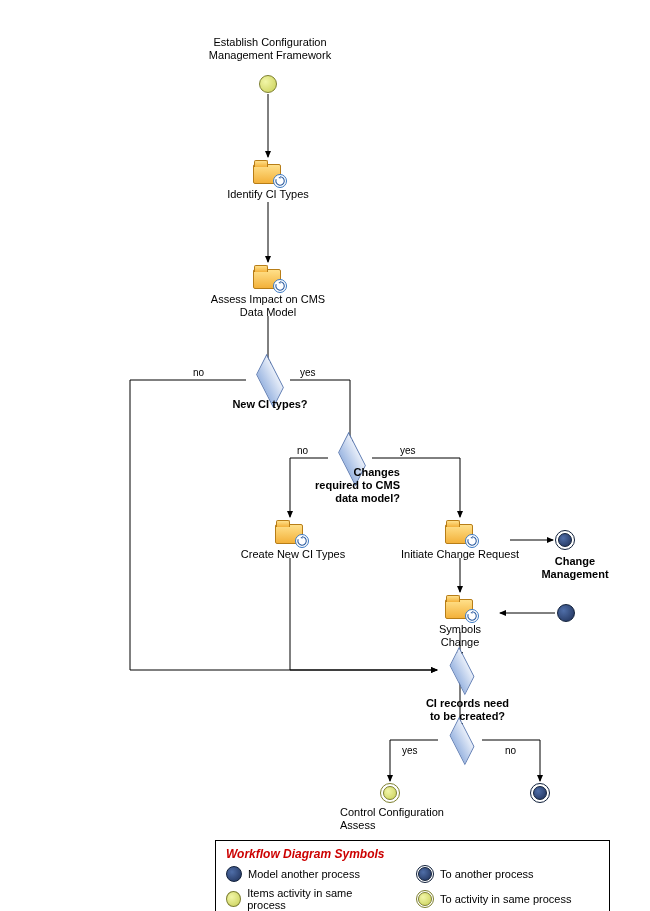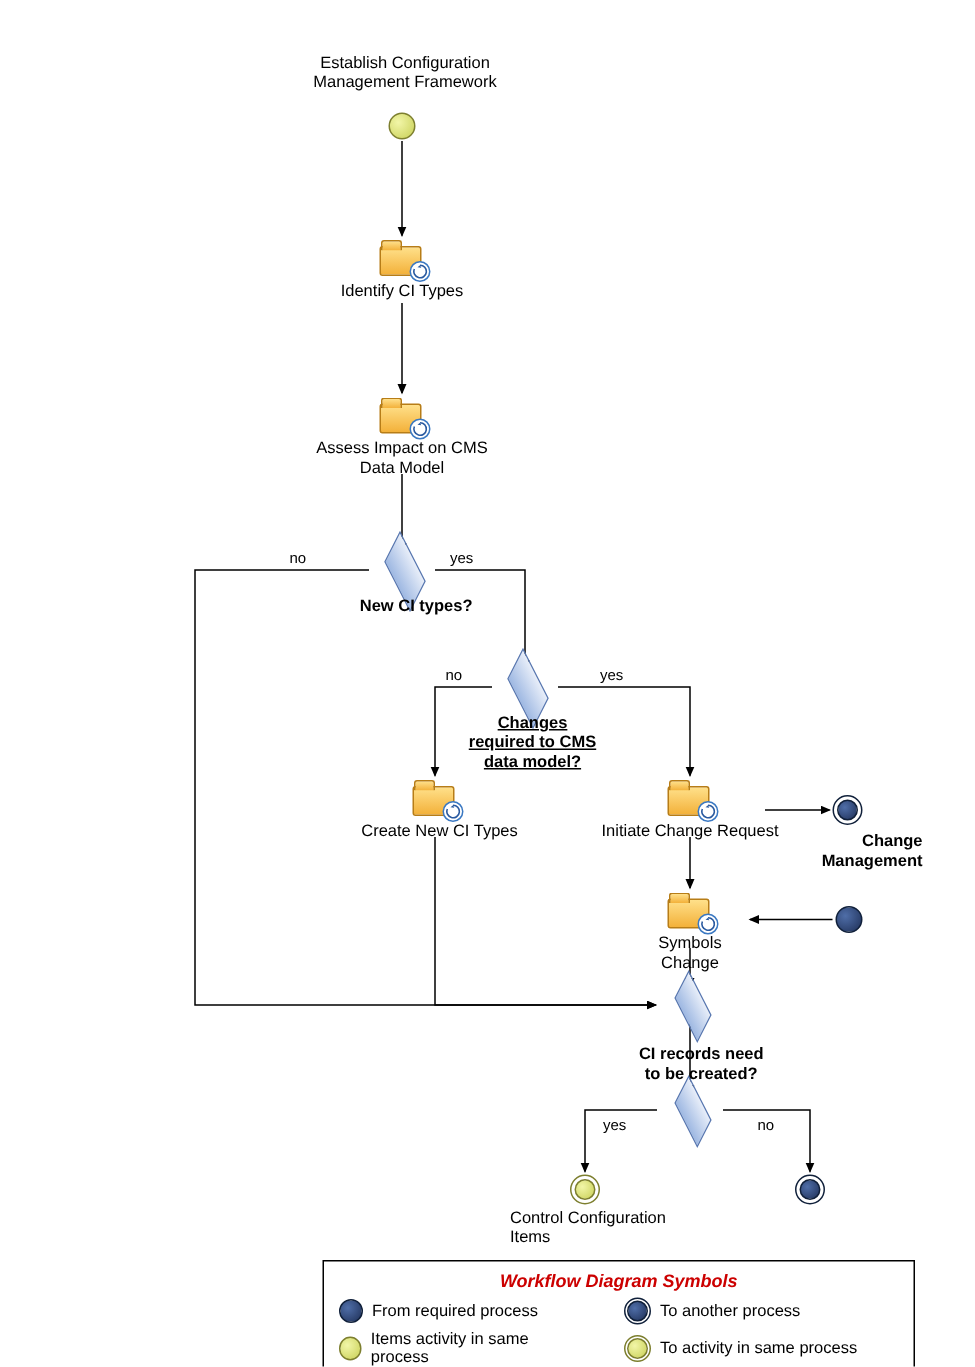--- a/index.html
+++ b/index.html
@@ -20,21 +20,20 @@
   }
   .label {
     position: absolute;
     text-align: center;
     font-size: 11px;
     line-height: 1.2;
     color: #000;
   }
   .label.bold {
     font-weight: bold;
-    text-align: right;
   }
   .edge-label {
     position: absolute;
     font-size: 10px;
   }
   
   .activity {
     position: absolute;
     width: 30px;
     height: 24px;
@@ -139,21 +138,20 @@
   }
   
   .legend {
     position: absolute;
     border: 1px solid #000;
     background: #fff;
     padding: 6px 10px 8px 10px;
     box-sizing: border-box;
   }
   .legend-title {
-    text-align: center;
     font-style: italic;
     font-weight: bold;
     color: #cc0000;
     font-size: 12px;
     margin-bottom: 4px;
   }
   .legend-row {
     display: flex;
     gap: 30px;
     margin-top: 4px;
@@ -236,21 +234,21 @@
 </div>
 <div class="label" style="left:203px;top:293px;width:130px;white-space:pre-line;">Assess Impact on CMS
 Data Model</div>
 
 <div class="diamond" style="left:252px;top:370px;"></div>
 <div class="label bold" style="left:225px;top:398px;width:90px;">New CI types?</div>
 <div class="edge-label" style="left:193px;top:367px;">no</div>
 <div class="edge-label" style="left:300px;top:367px;">yes</div>
 
 <div class="diamond" style="left:334px;top:448px;"></div>
-<div class="label bold" style="left:310px;top:476px;width:90px;white-space:pre-line;text-align:center;text-decoration:underline;">Changes
+<div class="label bold" style="left:310px;top:466px;width:90px;white-space:pre-line;text-align:right;">Changes
 required to CMS
 data model?</div>
 <div class="edge-label" style="left:297px;top:445px;">no</div>
 <div class="edge-label" style="left:400px;top:445px;">yes</div>
 
 <div class="activity" style="left:275px;top:520px;">
   <div class="folder"></div>
   <div class="refresh-badge">
         <svg viewBox="0 0 12 12">
           <path d="M6 1 A5 5 0 1 1 1.5 4" fill="none" stroke="#2a5aa0" stroke-width="1.3"></path>
@@ -291,30 +289,30 @@
 <div class="diamond small" style="left:446px;top:661px;"></div>
 
 <div class="diamond small" style="left:446px;top:731px;"></div>
 <div class="label bold" style="left:420px;top:697px;width:95px;white-space:pre-line;text-align:center;">CI records need
 to be created?</div>
 <div class="edge-label" style="left:402px;top:745px;">yes</div>
 <div class="edge-label" style="left:505px;top:745px;">no</div>
 
 <div class="circle target-same" style="left:380px;top:783px;"></div>
 <div class="label" style="left:340px;top:806px;width:110px;white-space:pre-line;text-align:left;">Control Configuration
-Items</div>
+Assess</div>
 
 <div class="circle to-other" style="left:530px;top:783px;"></div>
 
 <div class="legend" style="left:215px;top:840px;width:395px;">
   <div class="legend-title">Workflow Diagram Symbols</div>
   <div class="legend-row">
     <div class="legend-item">
       <div class="circle from-other" style="width:16px;height:16px;"></div>
-      <span>From required process</span>
+      <span>Model another process</span>
     </div>
     <div class="legend-item">
       <div class="circle to-other" style="width:18px;height:18px;"></div>
       <span>To another process</span>
     </div>
   </div>
   <div class="legend-row">
     <div class="legend-item">
       <div class="circle start" style="width:16px;height:16px;"></div>
       <span>Items activity in same process</span>

